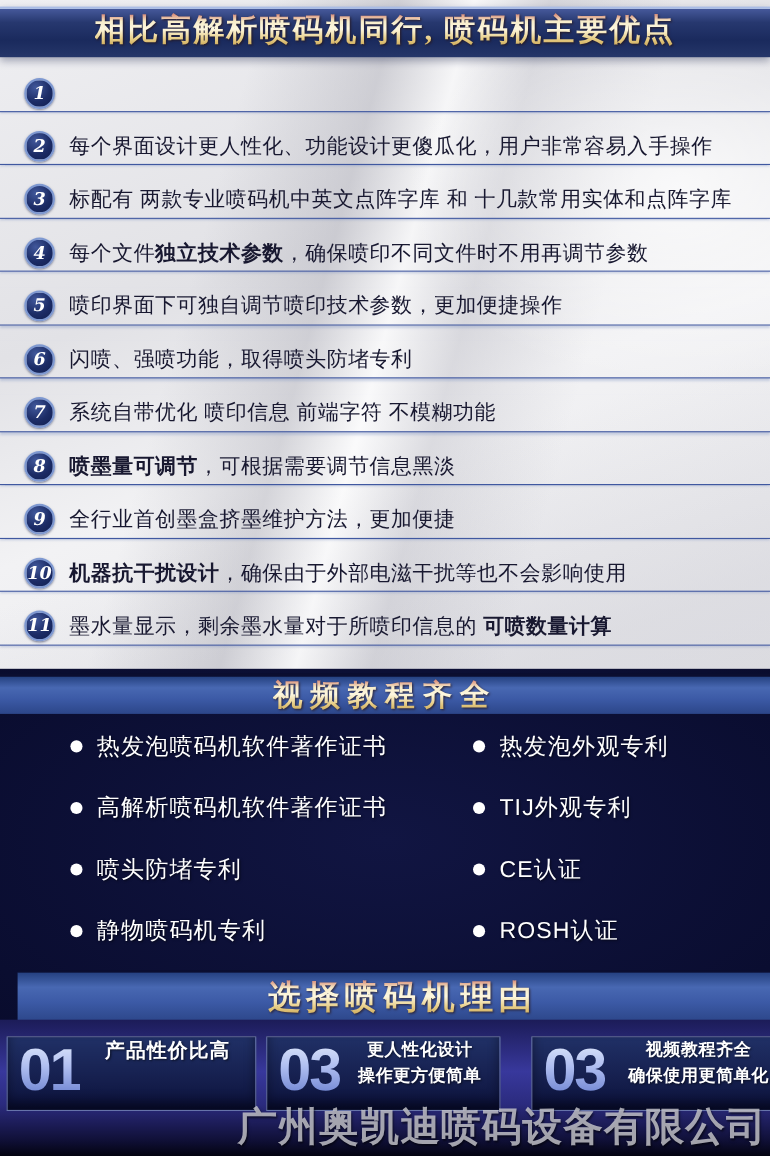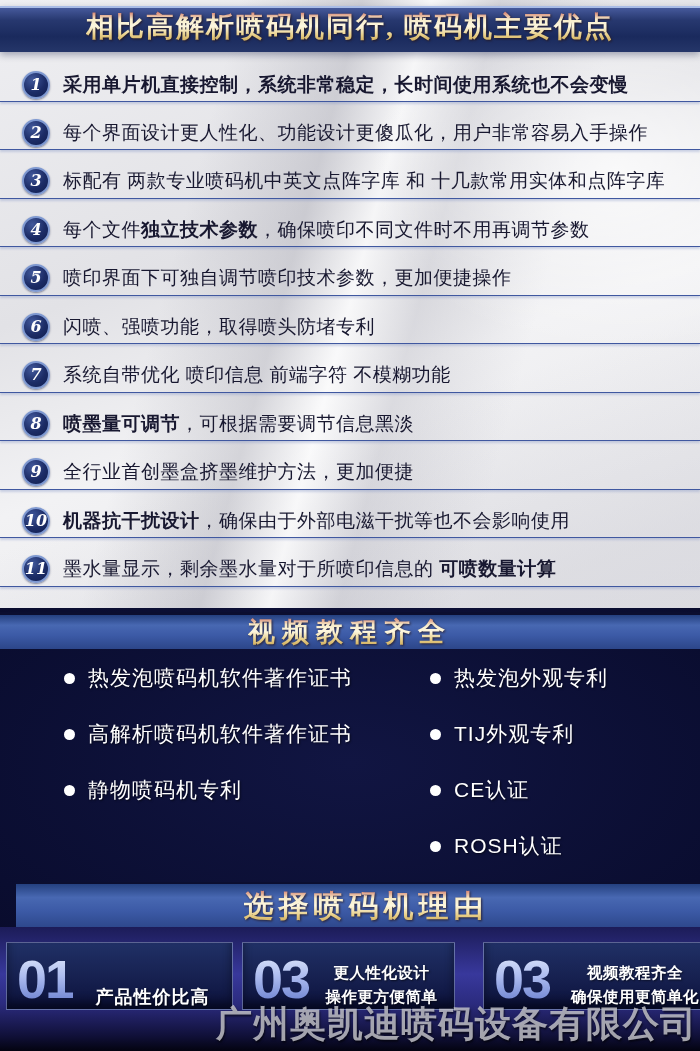--- a/index.html
+++ b/index.html
@@ -81,21 +81,21 @@
   
   .bottom-area{
     position:absolute;left:0;top:927px;width:700px;height:124px;
     background:linear-gradient(180deg,#1c1c58 0%,#38389c 38%,#2b2b7e 62%,#101038 88%,#030310 100%);
   }
   .reason-card{
     position:absolute;top:15px;height:68px;box-sizing:border-box;
     background:linear-gradient(180deg,#203066 0%,#16204f 55%,#0e1540 88%,#0a0f33 100%);
     border:1px solid rgba(160,172,226,0.55);
     box-shadow:inset 0 -8px 10px rgba(0,0,10,0.45);
-    display:flex;align-items:flex-end;
+    display:flex;align-items:flex-start;
   }
   .card-num{
     font-size:54px;font-weight:bold;line-height:60px;margin-left:10px;letter-spacing:-2px;
     background:linear-gradient(180deg,#e6eefc 0%,#aebdf0 45%,#5d74c9 100%);
     -webkit-background-clip:text;background-clip:text;color:transparent;
   }
   .card-lines{
     margin:0 auto;display:flex;flex-direction:column;align-items:center;
     color:#ffffff;font-weight:bold;text-shadow:1px 1px 2px rgba(0,0,0,0.6);
   }
@@ -115,21 +115,20 @@
 
 <div class="white-section"></div>
 
 <div class="banner">
   <span class="gold-text">相比高解析喷码机同行, 喷码机主要优点</span>
 </div>
 
 <div id="adv-list">
     <div class="adv-item" style="top: 68px;">
       <span class="badge">1</span>
-      <span class="adv-text"><span class="b">采用单片机直接控制，系统非常稳定，长时间使用系统也不会变慢</span></span>
     </div>
     <div class="adv-item" style="top: 116.45px;">
       <span class="badge">2</span>
       <span class="adv-text"><span>每个界面设计更人性化、功能设计更傻瓜化，用户非常容易入手操作</span></span>
     </div>
     <div class="adv-item" style="top: 164.9px;">
       <span class="badge">3</span>
       <span class="adv-text"><span>标配有 两款专业喷码机中英文点阵字库 和 十几款常用实体和点阵字库</span></span>
     </div>
     <div class="adv-item" style="top: 213.35px;">
@@ -171,20 +170,24 @@
     <span class="gold-text">视频教程齐全</span>
   </div>
   <div id="cert-left" class="cert-col left">
       <div class="cert-item">
         <span class="cert-dot"></span>
         <span class="cert-label">热发泡喷码机软件著作证书</span>
       </div>
       <div class="cert-item">
         <span class="cert-dot"></span>
         <span class="cert-label">高解析喷码机软件著作证书</span>
+      </div>
+      <div class="cert-item">
+        <span class="cert-dot"></span>
+        <span class="cert-label">喷头防堵专利</span>
       </div>
       <div class="cert-item">
         <span class="cert-dot"></span>
         <span class="cert-label">静物喷码机专利</span>
       </div>
     </div>
   <div id="cert-right" class="cert-col right">
       <div class="cert-item">
         <span class="cert-dot"></span>
         <span class="cert-label">热发泡外观专利</span>

